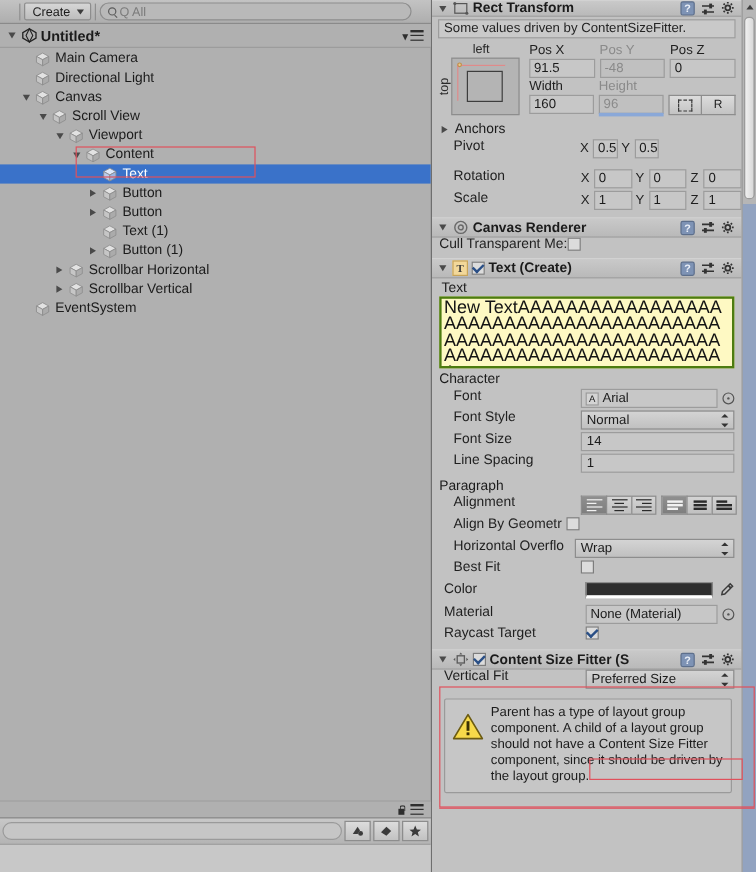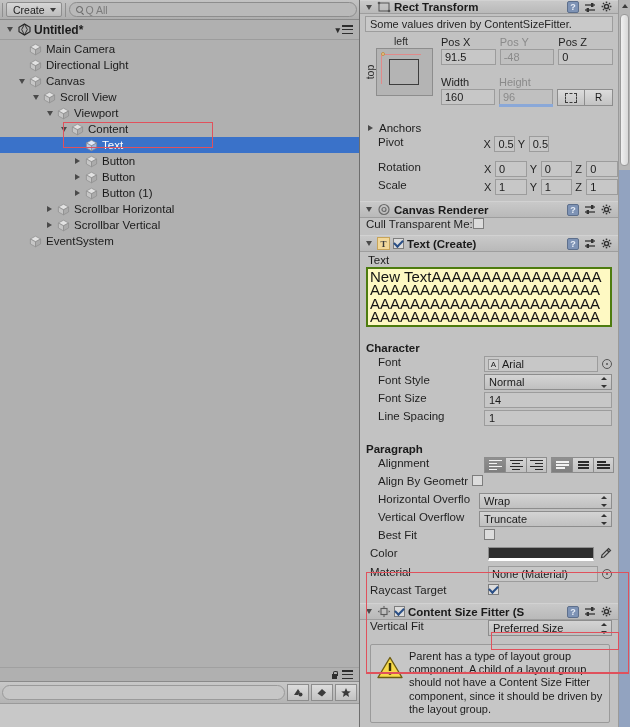--- a/index.html
+++ b/index.html
@@ -14,21 +14,21 @@
 
   
   #hierarchy{
     width:360px; height:727px; position:relative;
     background:#b0b0b0;
     border-right:1px solid #6e6e6e;
   }
   .h-toolbar{
     height:20px; background:linear-gradient(#c3c3c3,#aeaeae);
     border-bottom:1px solid #8a8a8a;
-    display:flex; align-items:center; padding:0 2px; gap:3px;
+    display:flex; align-items:center; padding:0 16px; gap:3px;
   }
   .tb-sep{ width:1px; height:14px; background:#8f8f8f; }
   .create-btn{
     height:15px; padding:0 5px 0 6px; display:flex; align-items:center; gap:5px;
     background:linear-gradient(#d6d6d6,#bdbdbd);
     border:1px solid #8d8d8d; border-radius:2px; font-size:10.5px; color:#1b1b1b;
   }
   .tri-down{ width:0;height:0;border-left:3px solid transparent;border-right:3px solid transparent;border-top:4px solid #3b3b3b; }
   .search-wrap{
     flex:1; height:15px; background:#b9b9b9; border:1px solid #8d8d8d;
@@ -145,21 +145,21 @@
   .aw-box{
     width:57px;height:48px;background:#b4b4b4;border:1px solid #8d8d8d;position:relative;
   }
   .aw-inner{
     position:absolute;left:12px;top:10px;width:30px;height:26px;border:1px solid #3d3d3d;background:#b4b4b4;
   }
   .aw-pinkline{ position:absolute; background:#e08a8a; }
   .aw-dot{ position:absolute; left:4px; top:3px; width:4px;height:4px;border-radius:50%;border:1px solid #c08f4a;background:#e8c98e; }
 
   .fields{ flex:1; }
-  .frow{ display:flex; gap:4px; margin-bottom:10px; }
+  .frow{ display:flex; gap:4px; margin-bottom:0; }
   .fcell{ flex:1; }
   .flab{ font-size:11px; height:14px; line-height:14px; color:#1f1f1f; }
   .flab.dim{ color:#8a8a8a; }
   .finput{
     height:16px; background:#c7c7c7; border:1px solid #9c9c9c;
     font-size:11px; color:#1b1b1b; padding-left:3px; line-height:15px; overflow:hidden;
   }
   .finput.dim{ color:#8a8a8a; background:#c0c0c0; }
   .blueline{ height:3px; background:#8aa8d8; margin-top:-1px; }
 
@@ -176,21 +176,21 @@
   .prow .plabel{ width:118px; color:#1f1f1f; }
   .prow .plabel.ind{ padding-left:12px; }
   .prow .pfields{ flex:1; display:flex; align-items:center; gap:3px; }
   .axis{ font-size:11px; width:8px; color:#1f1f1f; }
   .afield{
     flex:1; height:16px; background:#c7c7c7; border:1px solid #9c9c9c; font-size:11px;
     padding-left:3px; line-height:15px;
   }
   .foldrow{ display:flex; align-items:center; height:17px; padding-left:5px; gap:3px; font-size:11.5px;}
 
-  .sect-title{ font-weight:bold; font-size:11.5px; padding:3px 0 2px 6px;margin-top:12px; }
+  .sect-title{ font-weight:normal; font-size:11.5px; padding:3px 0 2px 6px; }
 
   .valfield{
     height:16px; background:#c7c7c7; border:1px solid #9c9c9c; font-size:11px;
     padding-left:4px; line-height:15px; color:#1b1b1b;
   }
   .dropdown{
     height:16px; background:linear-gradient(#d4d4d4,#c0c0c0); border:1px solid #8d8d8d;
     font-size:11px; padding-left:4px; line-height:15px; position:relative; color:#1b1b1b;
   }
   .dropdown .updown{
@@ -380,20 +380,30 @@
           <span style="width: 70px; flex: 0 0 auto;"></span>
           <span class="foldout">
             <span class="arrow-r"></span>
           </span>
           <span class="cube"><svg width="13" height="13" viewBox="0 0 13 13">
               <polygon points="6.5,1.2 11.6,4 6.5,6.8 1.4,4" fill="#e2e2e2" stroke="#8d8d8d" stroke-width="0.7"></polygon>
               <polygon points="1.4,4 6.5,6.8 6.5,11.8 1.4,9" fill="#c6c6c6" stroke="#8d8d8d" stroke-width="0.7"></polygon>
               <polygon points="11.6,4 6.5,6.8 6.5,11.8 11.6,9" fill="#ababab" stroke="#8d8d8d" stroke-width="0.7"></polygon>
             </svg></span>
           <span class="nlabel">Button</span>
+        </div>
+        <div class="node">
+          <span style="width: 70px; flex: 0 0 auto;"></span>
+          <span class="foldout"></span>
+          <span class="cube"><svg width="13" height="13" viewBox="0 0 13 13">
+              <polygon points="6.5,1.2 11.6,4 6.5,6.8 1.4,4" fill="#e2e2e2" stroke="#8d8d8d" stroke-width="0.7"></polygon>
+              <polygon points="1.4,4 6.5,6.8 6.5,11.8 1.4,9" fill="#c6c6c6" stroke="#8d8d8d" stroke-width="0.7"></polygon>
+              <polygon points="11.6,4 6.5,6.8 6.5,11.8 11.6,9" fill="#ababab" stroke="#8d8d8d" stroke-width="0.7"></polygon>
+            </svg></span>
+          <span class="nlabel">Text (1)</span>
         </div>
         <div class="node">
           <span style="width: 70px; flex: 0 0 auto;"></span>
           <span class="foldout">
             <span class="arrow-r"></span>
           </span>
           <span class="cube"><svg width="13" height="13" viewBox="0 0 13 13">
               <polygon points="6.5,1.2 11.6,4 6.5,6.8 1.4,4" fill="#e2e2e2" stroke="#8d8d8d" stroke-width="0.7"></polygon>
               <polygon points="1.4,4 6.5,6.8 6.5,11.8 1.4,9" fill="#c6c6c6" stroke="#8d8d8d" stroke-width="0.7"></polygon>
               <polygon points="11.6,4 6.5,6.8 6.5,11.8 11.6,9" fill="#ababab" stroke="#8d8d8d" stroke-width="0.7"></polygon>
@@ -810,32 +820,20 @@
           <span class="dropdown" style="display:block;">
             <span>Wrap</span>
             <span class="updown">
                 <i></i>
                 <i></i>
               </span>
           </span>
         </span>
       </div>
 
-      <div class="prow">
-        <span class="plabel ind" style="width:113px;">Vertical Overflow</span>
-        <span style="flex:1;padding-right:6px;">
-          <span class="dropdown" style="display:block;">
-            <span>Truncate</span>
-            <span class="updown">
-                <i></i>
-                <i></i>
-              </span>
-          </span>
-        </span>
-      </div>
 
       <div class="prow">
         <span class="plabel ind">Best Fit</span>
         <span style="flex:1;">
             <span class="chk"></span>
           </span>
       </div>
 
       <div class="prow" style="height:19px;">
         <span class="plabel" style="width:122px;padding-left:4px;">Color</span>

